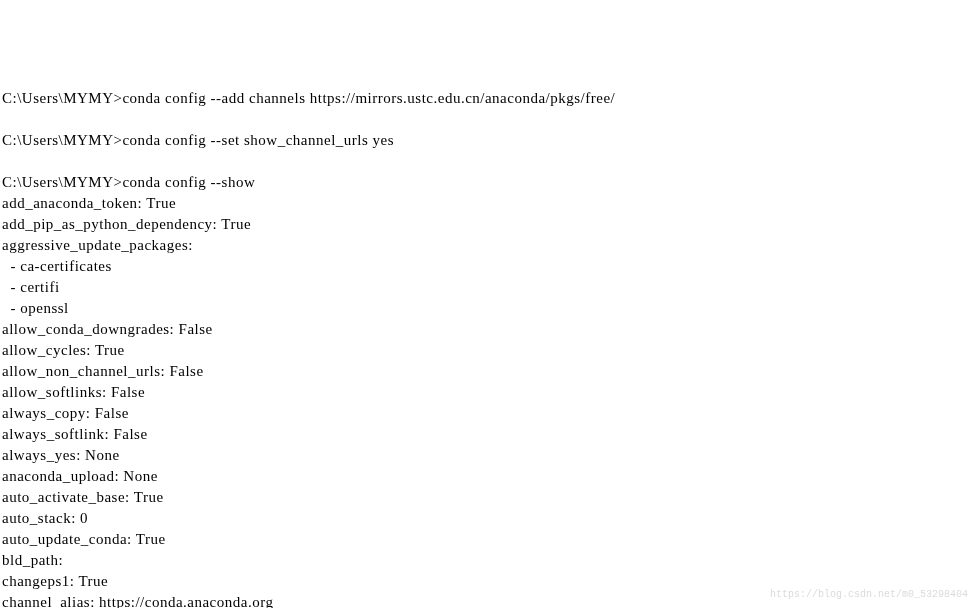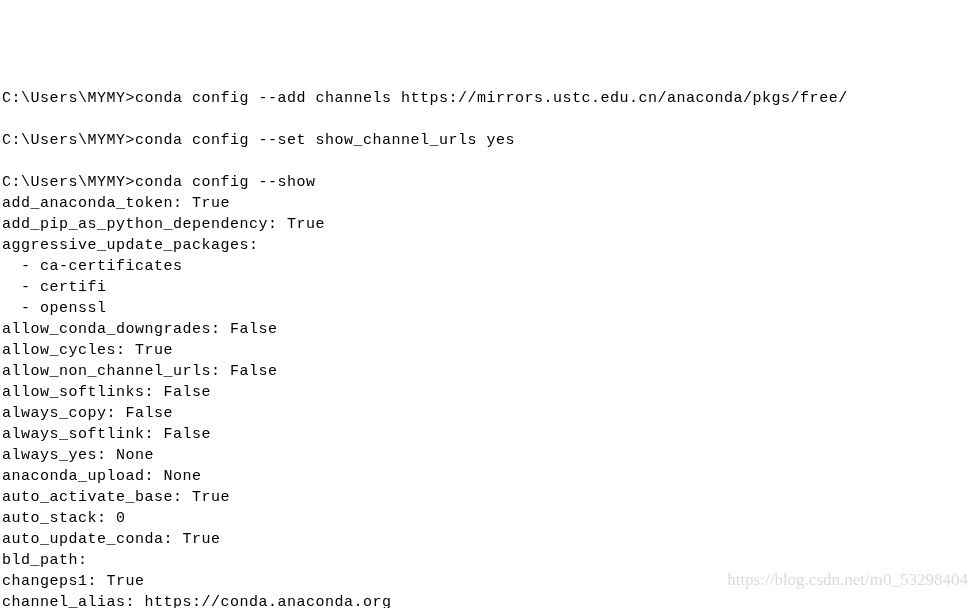--- a/index.html
+++ b/index.html
@@ -16,28 +16,29 @@
       padding: 4px 2px;
       white-space: pre;
       letter-spacing: 0.5px;
       position: relative;
       width: 974px;
       height: 608px;
       overflow: hidden;
     }
     .line {
       display: block;
+      font-family: Liberation Serif, serif;
     }
     .watermark {
       position: absolute;
-      bottom: 16px;
+      bottom: 6px;
       right: 6px;
       color: rgba(150,150,150,0.35);
-      font-family: Liberation Serif, serif;
-      font-size: 17px;
+      font-family: Liberation Mono, monospace;
+      font-size: 10px;
       letter-spacing: 0;
     }
   </style>
 </head>
 <body>
 
 
 
 <div id="terminal-container"><span class="line">C:\Users\MYMY&gt;conda config --add channels https://mirrors.ustc.edu.cn/anaconda/pkgs/free/</span><span class="line">&nbsp;</span><span class="line">C:\Users\MYMY&gt;conda config --set show_channel_urls yes</span><span class="line">&nbsp;</span><span class="line">C:\Users\MYMY&gt;conda config --show</span><span class="line">add_anaconda_token: True</span><span class="line">add_pip_as_python_dependency: True</span><span class="line">aggressive_update_packages:</span><span class="line">  - ca-certificates</span><span class="line">  - certifi</span><span class="line">  - openssl</span><span class="line">allow_conda_downgrades: False</span><span class="line">allow_cycles: True</span><span class="line">allow_non_channel_urls: False</span><span class="line">allow_softlinks: False</span><span class="line">always_copy: False</span><span class="line">always_softlink: False</span><span class="line">always_yes: None</span><span class="line">anaconda_upload: None</span><span class="line">auto_activate_base: True</span><span class="line">auto_stack: 0</span><span class="line">auto_update_conda: True</span><span class="line">bld_path:</span><span class="line">changeps1: True</span><span class="line">channel_alias: https://conda.anaconda.org</span></div>
 

